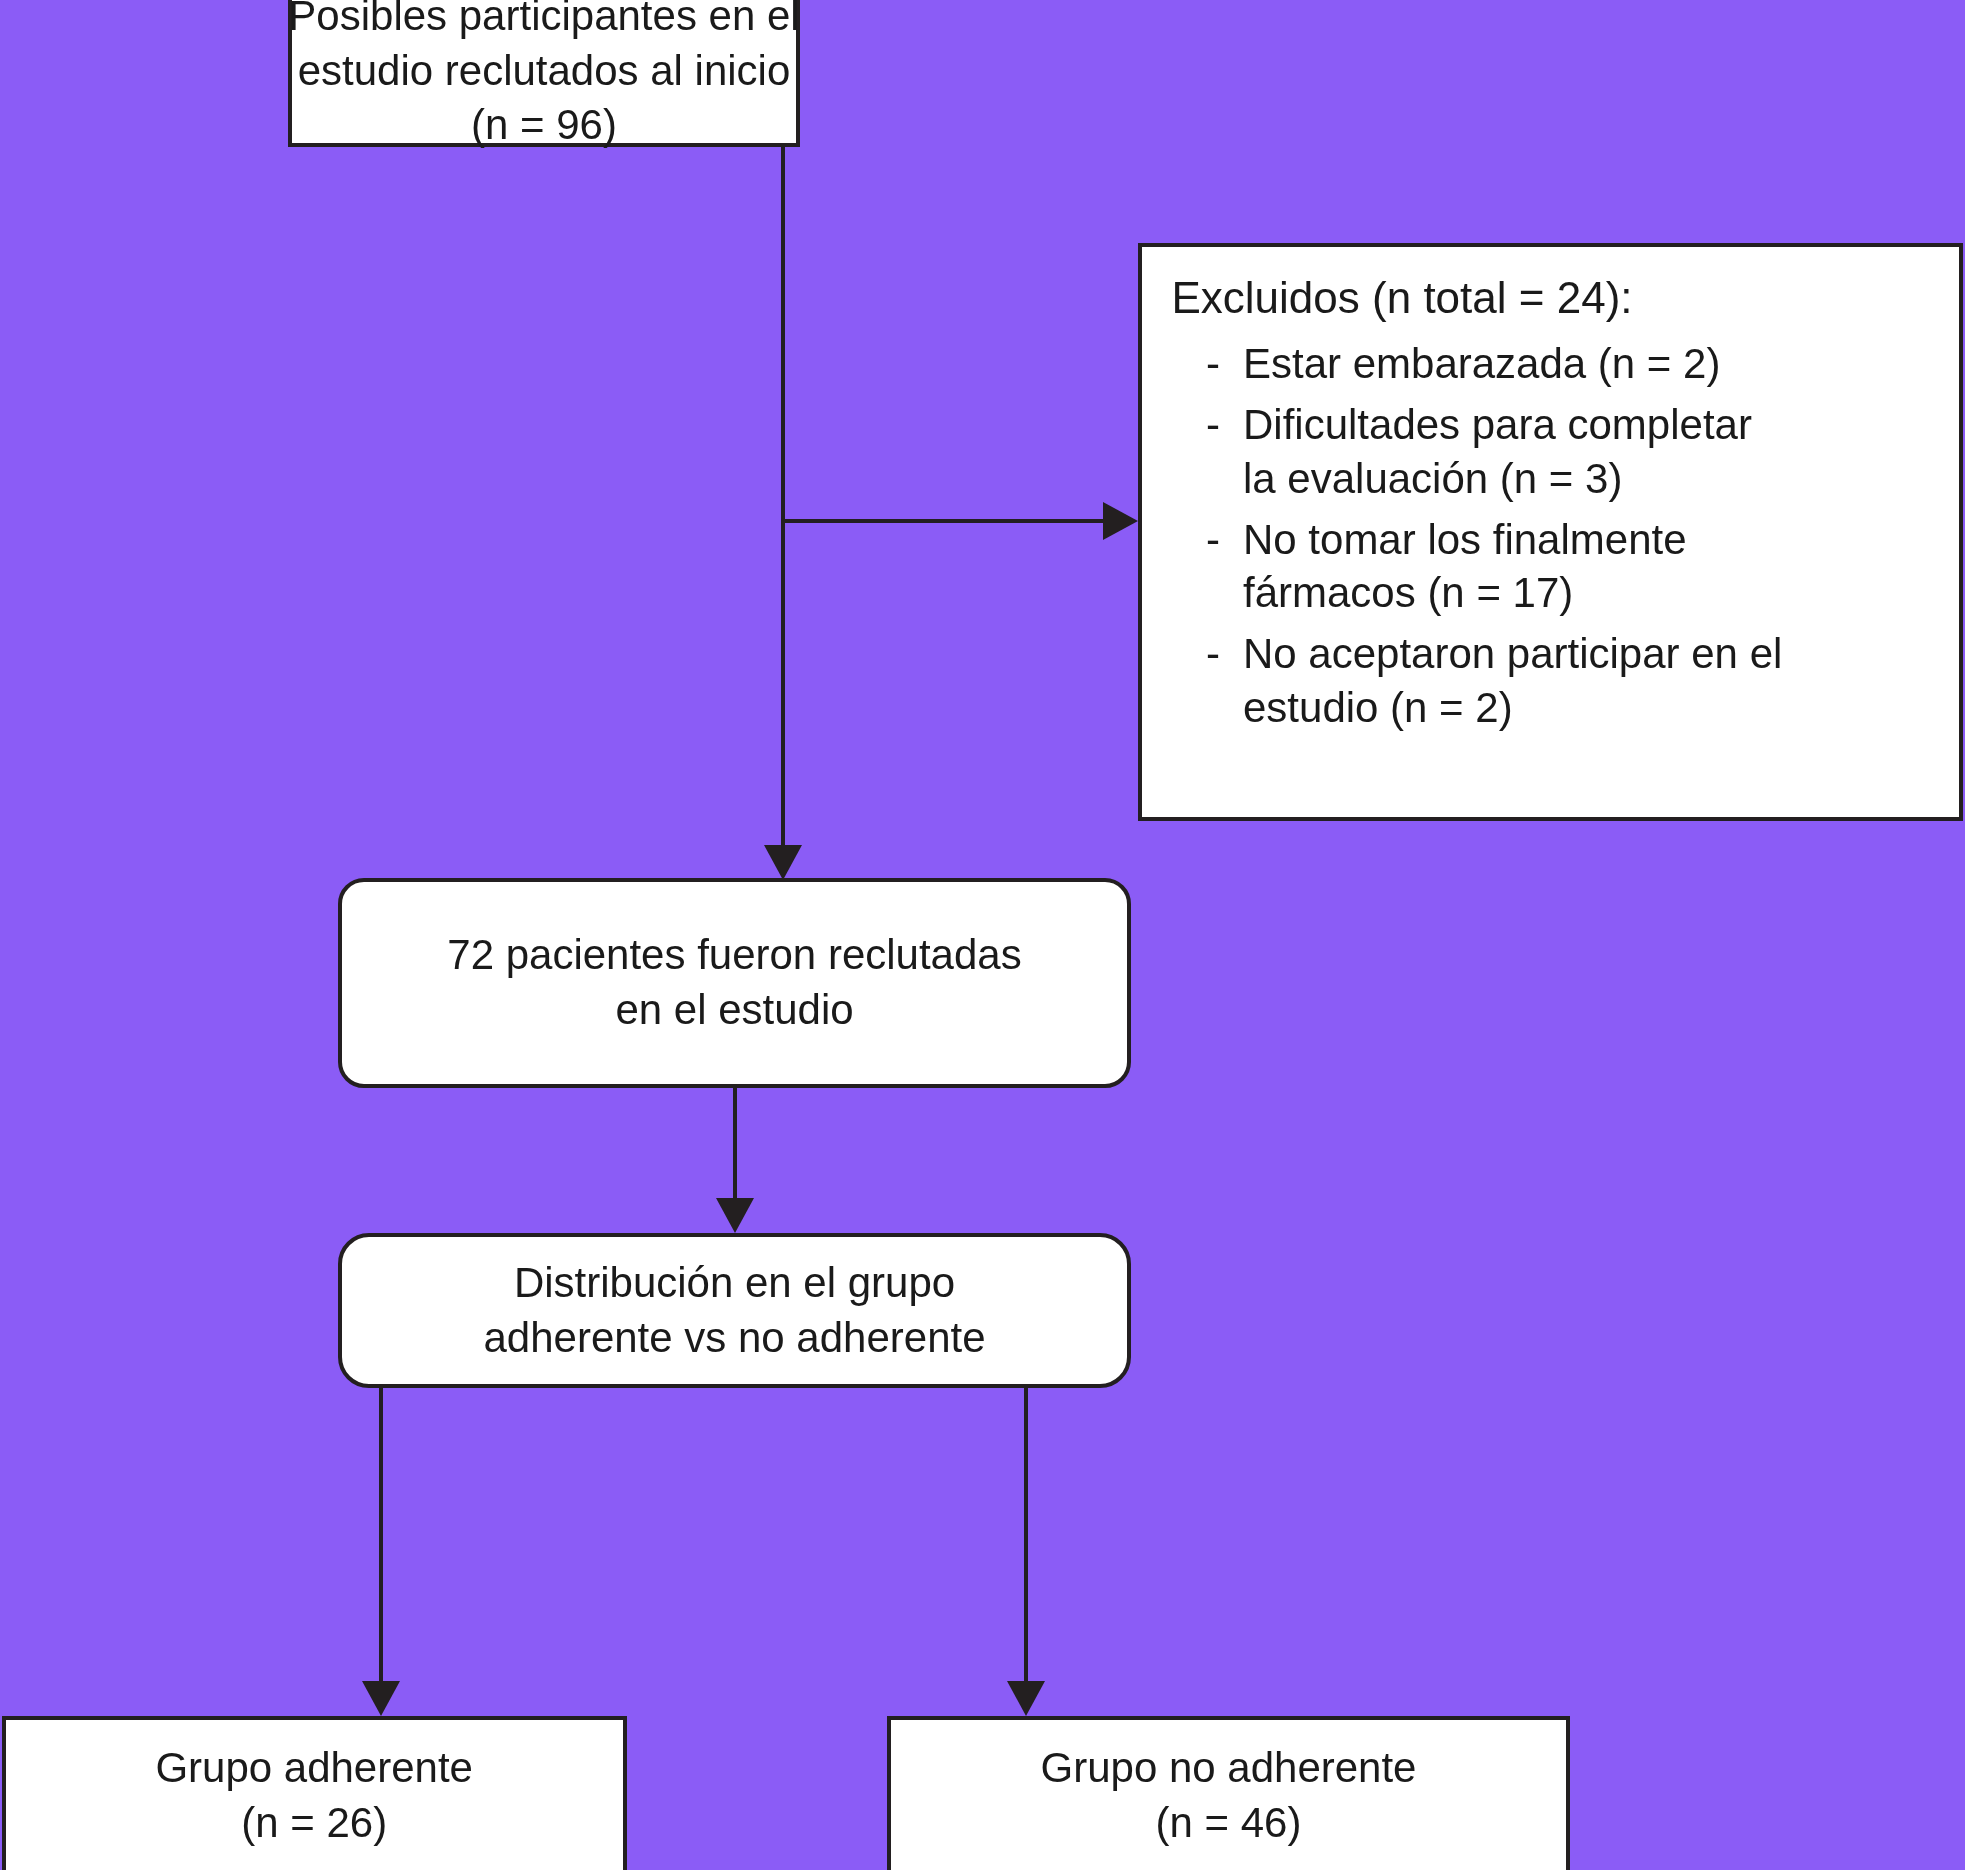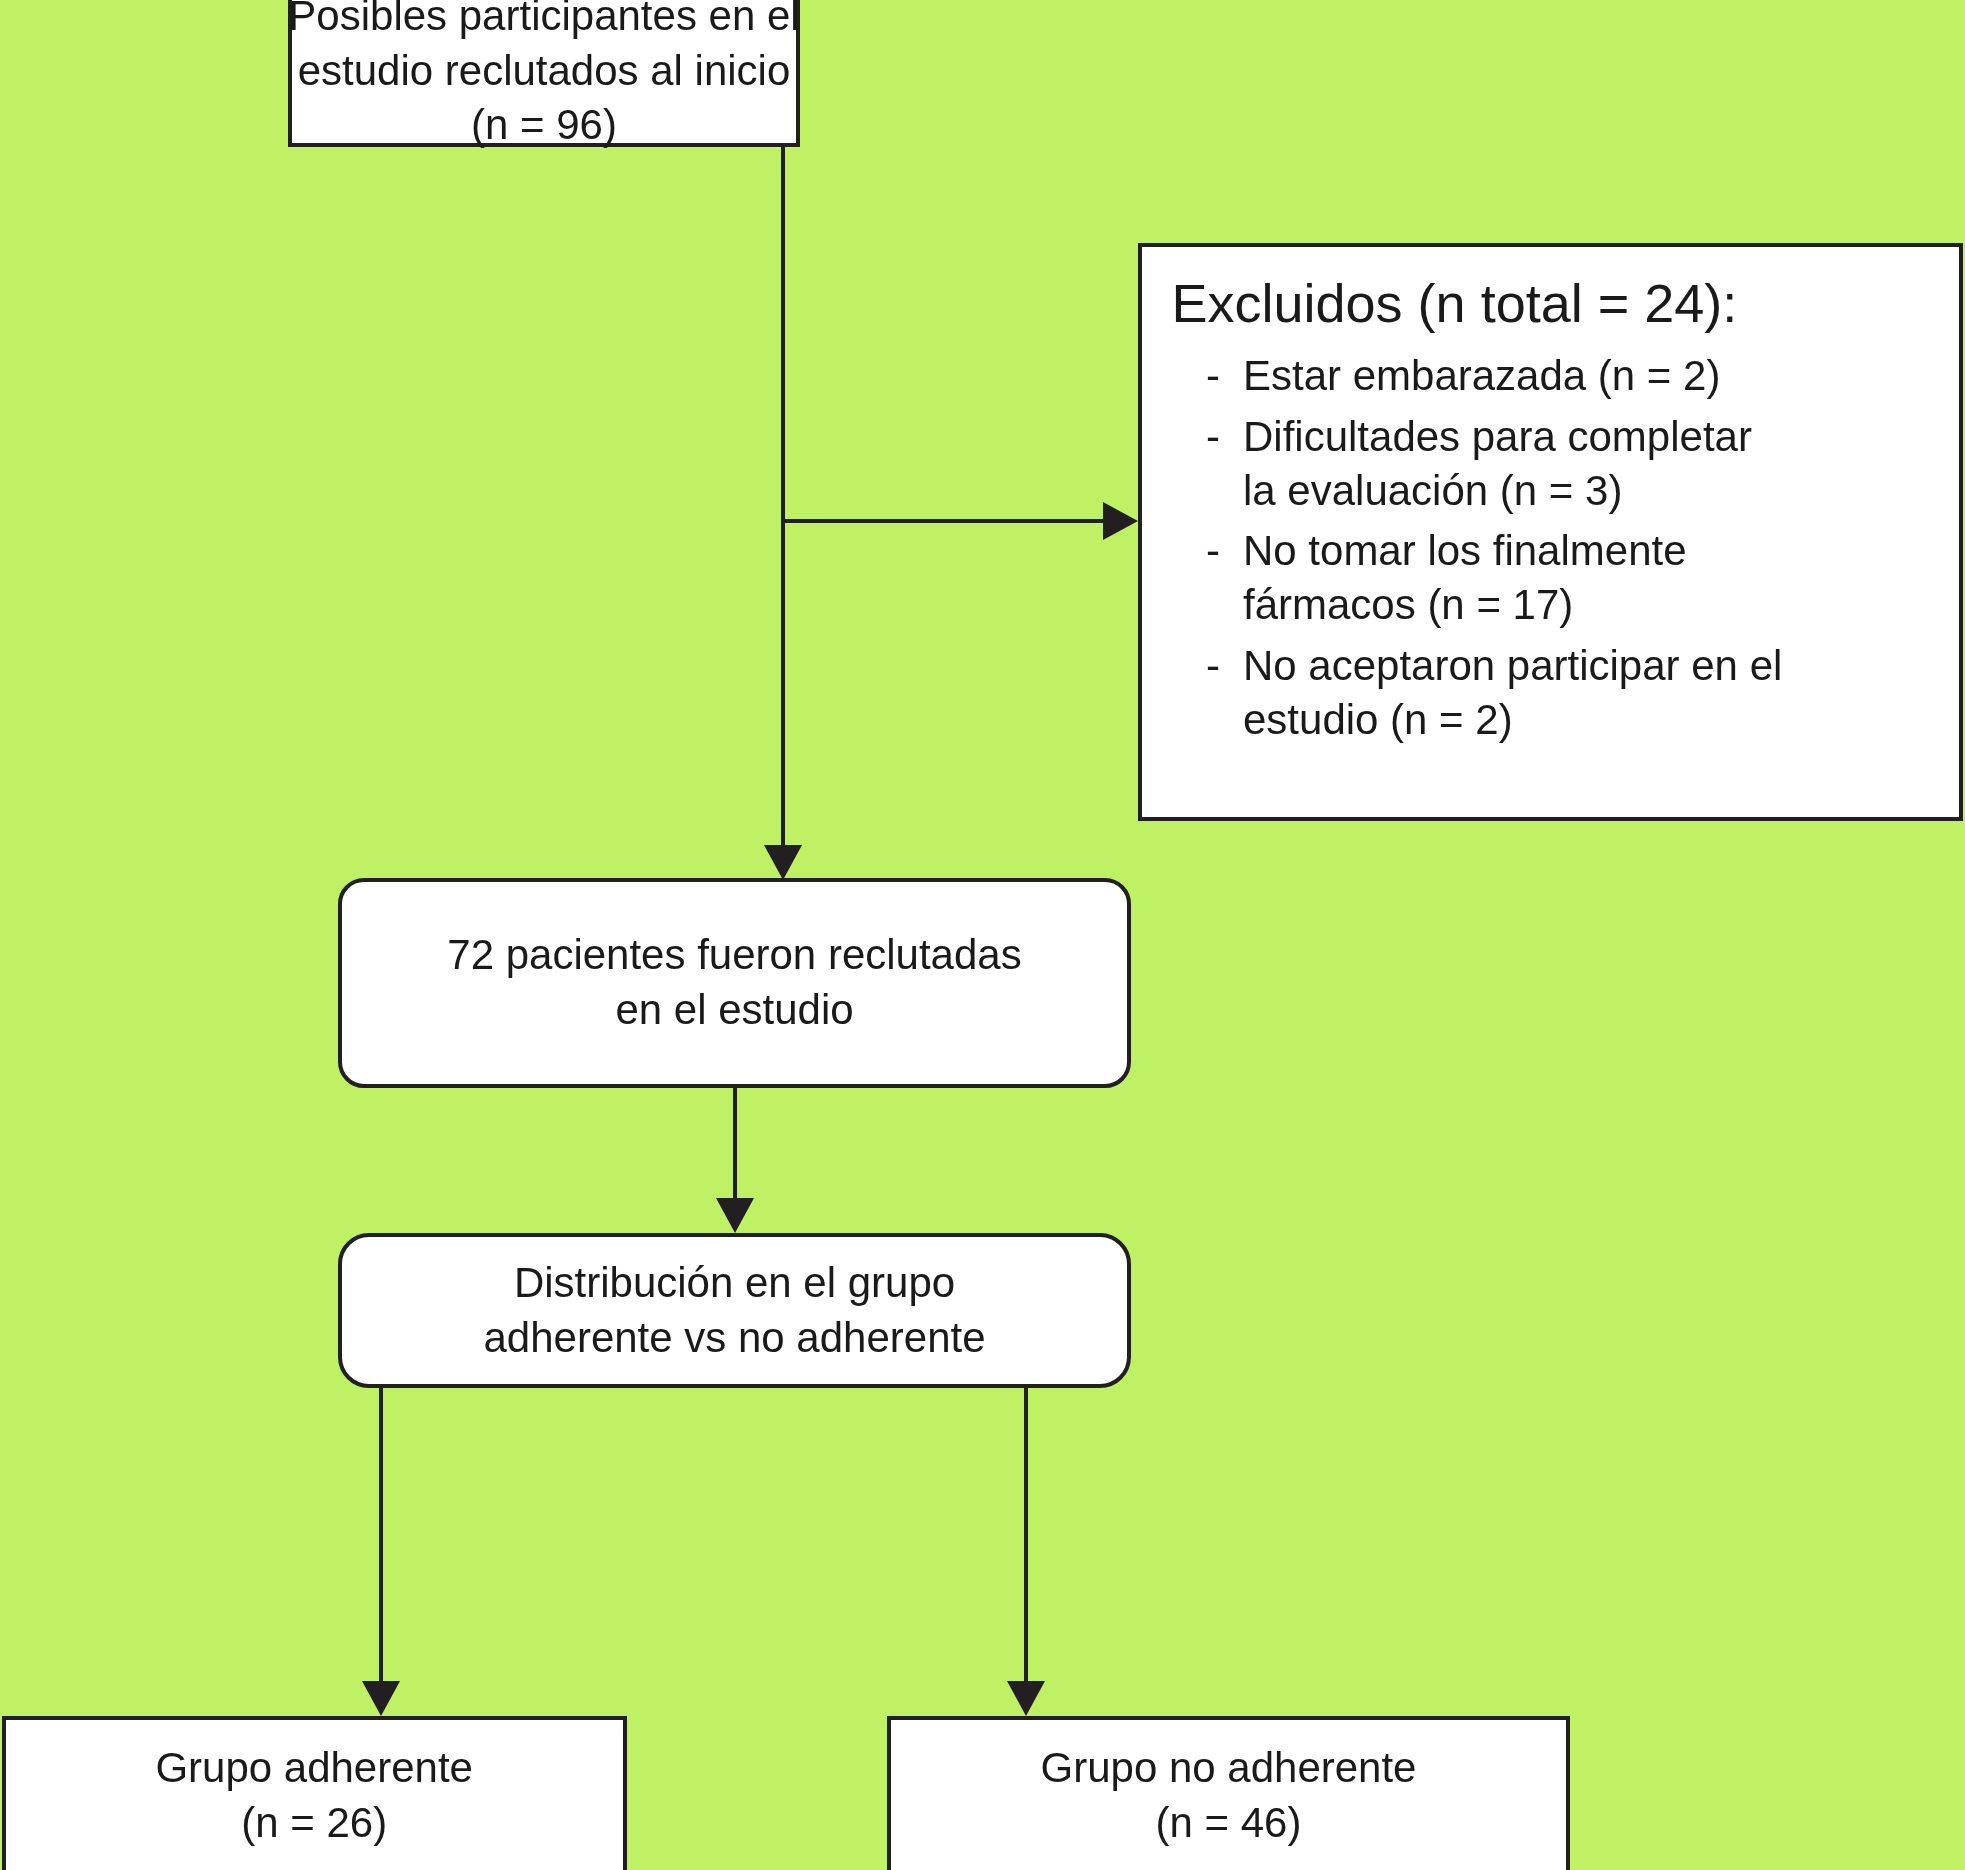--- a/index.html
+++ b/index.html
@@ -4,21 +4,21 @@
 <style>
   html, body {
     margin: 0;
     padding: 0;
     background: #ffffff;
   }
   #canvas {
     position: relative;
     width: 1965px;
     height: 1871px;
-    background: #bef264;
+    background: #8b5cf6;
     font-family: "Liberation Sans", sans-serif;
     color: #1a1a1a;
     overflow: hidden;
   }
   .node {
     position: absolute;
     box-sizing: border-box;
     border: 4.4px solid #231f20;
     background: #ffffff;
     display: flex;
@@ -37,21 +37,21 @@
   #node-excluded   { left: 1138px; top: 243px;   width: 825px;  height: 578px;
                      display: block; text-align: left;
                      padding: 24.5px 23px 17.5px 26px; justify-content: flex-start; }
   #node-included   { left: 338px;  top: 878px;  width: 793px;  height: 210px; border-radius: 26px; }
   #node-allocation { left: 338px;  top: 1233px;  width: 793px;  height: 155px; border-radius: 31px; }
   #node-adherent   { left: 1.7px;    top: 1716px;  width: 625px;  height: 160px; }
   #node-nonadherent{ left: 887px; top: 1716px;  width: 683px;  height: 160px; }
 
   
   .excl-title {
-    font-size: 54px;
+    font-size: 44px;
     line-height: 1.18;
     margin: 0 0 14px 3.5px;
     white-space: nowrap;
   }
   .excl-list {
     list-style: none;
     margin: 0;
     padding: 0;
   }
   .excl-item {

